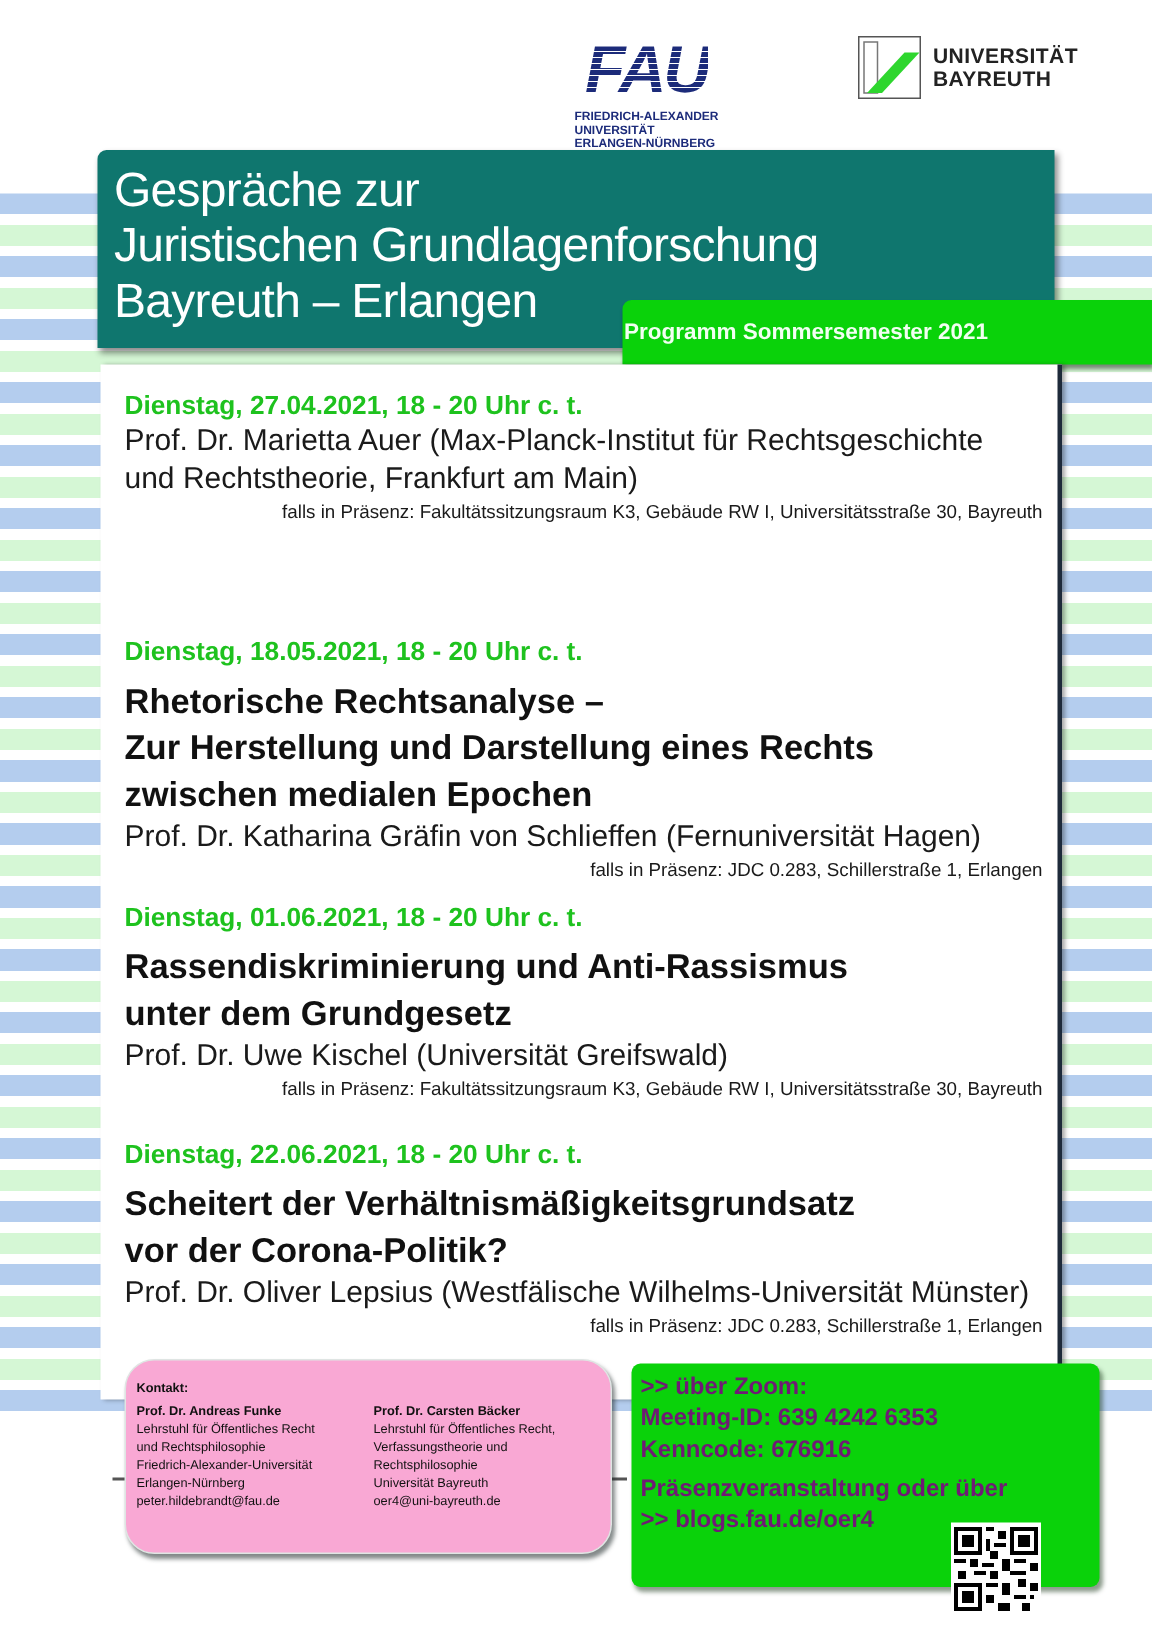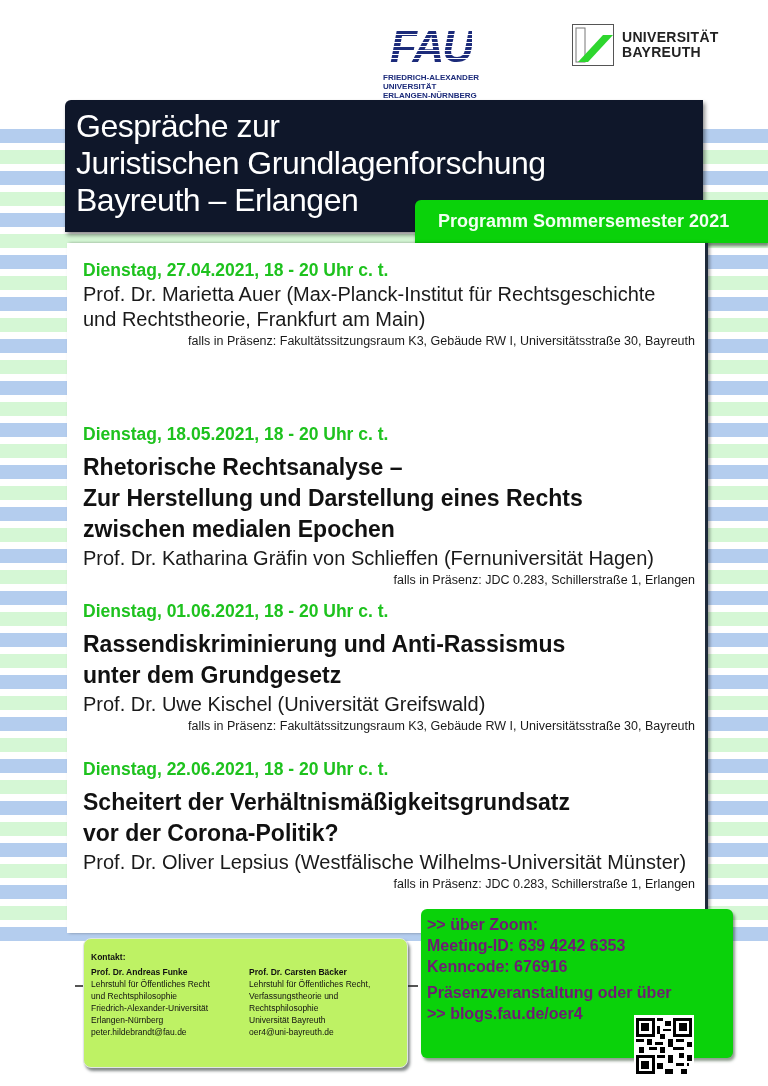--- a/index.html
+++ b/index.html
@@ -40,34 +40,34 @@
   .ub-mark {
     width: 42px; height: 42px; border: 1.5px solid #555; box-sizing: border-box; position: relative; background: #fff;
   }
   .ub-mark svg { position: absolute; left: 0; top: 0; }
   .ub-text {
     font-size: 14px; font-weight: bold; color: #222; line-height: 15px; letter-spacing: 0.3px;
   }
   
   .title-box {
     position: absolute; left: 65px; top: 100px; width: 638px; height: 132px;
-    background: #0f172a; box-shadow: 2px 3px 4px rgba(0,0,0,0.45);
+    background: #0f766e; box-shadow: 2px 3px 4px rgba(0,0,0,0.45);
     box-sizing: border-box; padding: 8px 0 0 11px;
     border-top-left-radius: 6px;
   }
   .title-line {
     color: #ffffff; font-size: 32px; line-height: 37px; font-weight: normal;
     letter-spacing: -0.5px; white-space: nowrap;
   }
   .semester-tag {
     position: absolute; left: 415px; top: 200px; width: 353px; height: 43px;
     background: #0ad20a; border-top-left-radius: 6px;
     box-shadow: 1px 3px 3px rgba(0,0,0,0.45);
-    color: #f2fff2; font-weight: bold; font-size: 18px; line-height: 43px;
-    padding-left: 23px; box-sizing: border-box; white-space: nowrap;
+    color: #f2fff2; font-weight: bold; font-size: 15px; line-height: 43px;
+    padding-left: 1px; box-sizing: border-box; white-space: nowrap;
   }
   
   .main-panel {
     position: absolute; left: 67px; top: 243px; width: 638px; height: 690px;
     background: #ffffff;
     border-right: 3px solid #1e2a3a;
     box-shadow: 2px 0 3px rgba(0,0,0,0.35);
   }
   .event { position: absolute; left: 16px; right: 10px; }
   .event-date {
@@ -77,22 +77,22 @@
     color: #111; font-weight: bold; font-size: 23px; line-height: 31px; margin-top: 7px; white-space: nowrap;
   }
   .event-speaker {
     color: #1a1a1a; font-size: 20px; line-height: 24px; white-space: nowrap; margin-top: 1px;
   }
   .event-location {
     color: #1a1a1a; font-size: 12.5px; line-height: 17px; white-space: nowrap; margin-top: 2px; text-align: right;
   }
   
   .contact-box {
-    position: absolute; left: 83px; top: 938px; width: 325px; height: 130px;
-    background: #bef264; border: 1px solid #dfe5e3; border-radius: 8px;
+    position: absolute; left: 83px; top: 906px; width: 325px; height: 130px;
+    background: #f9a8d4; border: 1px solid #dfe5e3; border-radius: 20px;
     box-shadow: 2px 3px 3px rgba(30,40,40,0.55);
     box-sizing: border-box; padding: 13px 0 0 7px;
   }
   .contact-heading { font-size: 8.5px; font-weight: bold; color: #111; line-height: 11px; }
   .contact-cols { display: flex; margin-top: 3px; }
   .contact-col { width: 160px; }
   .contact-name { font-size: 8.5px; font-weight: bold; color: #111; line-height: 12px; }
   .contact-line { font-size: 8.5px; color: #111; line-height: 12px; white-space: nowrap; }
   .contact-connector {
     position: absolute; left: 75px; top: 985px; width: 10px; height: 2px; background: #555;

